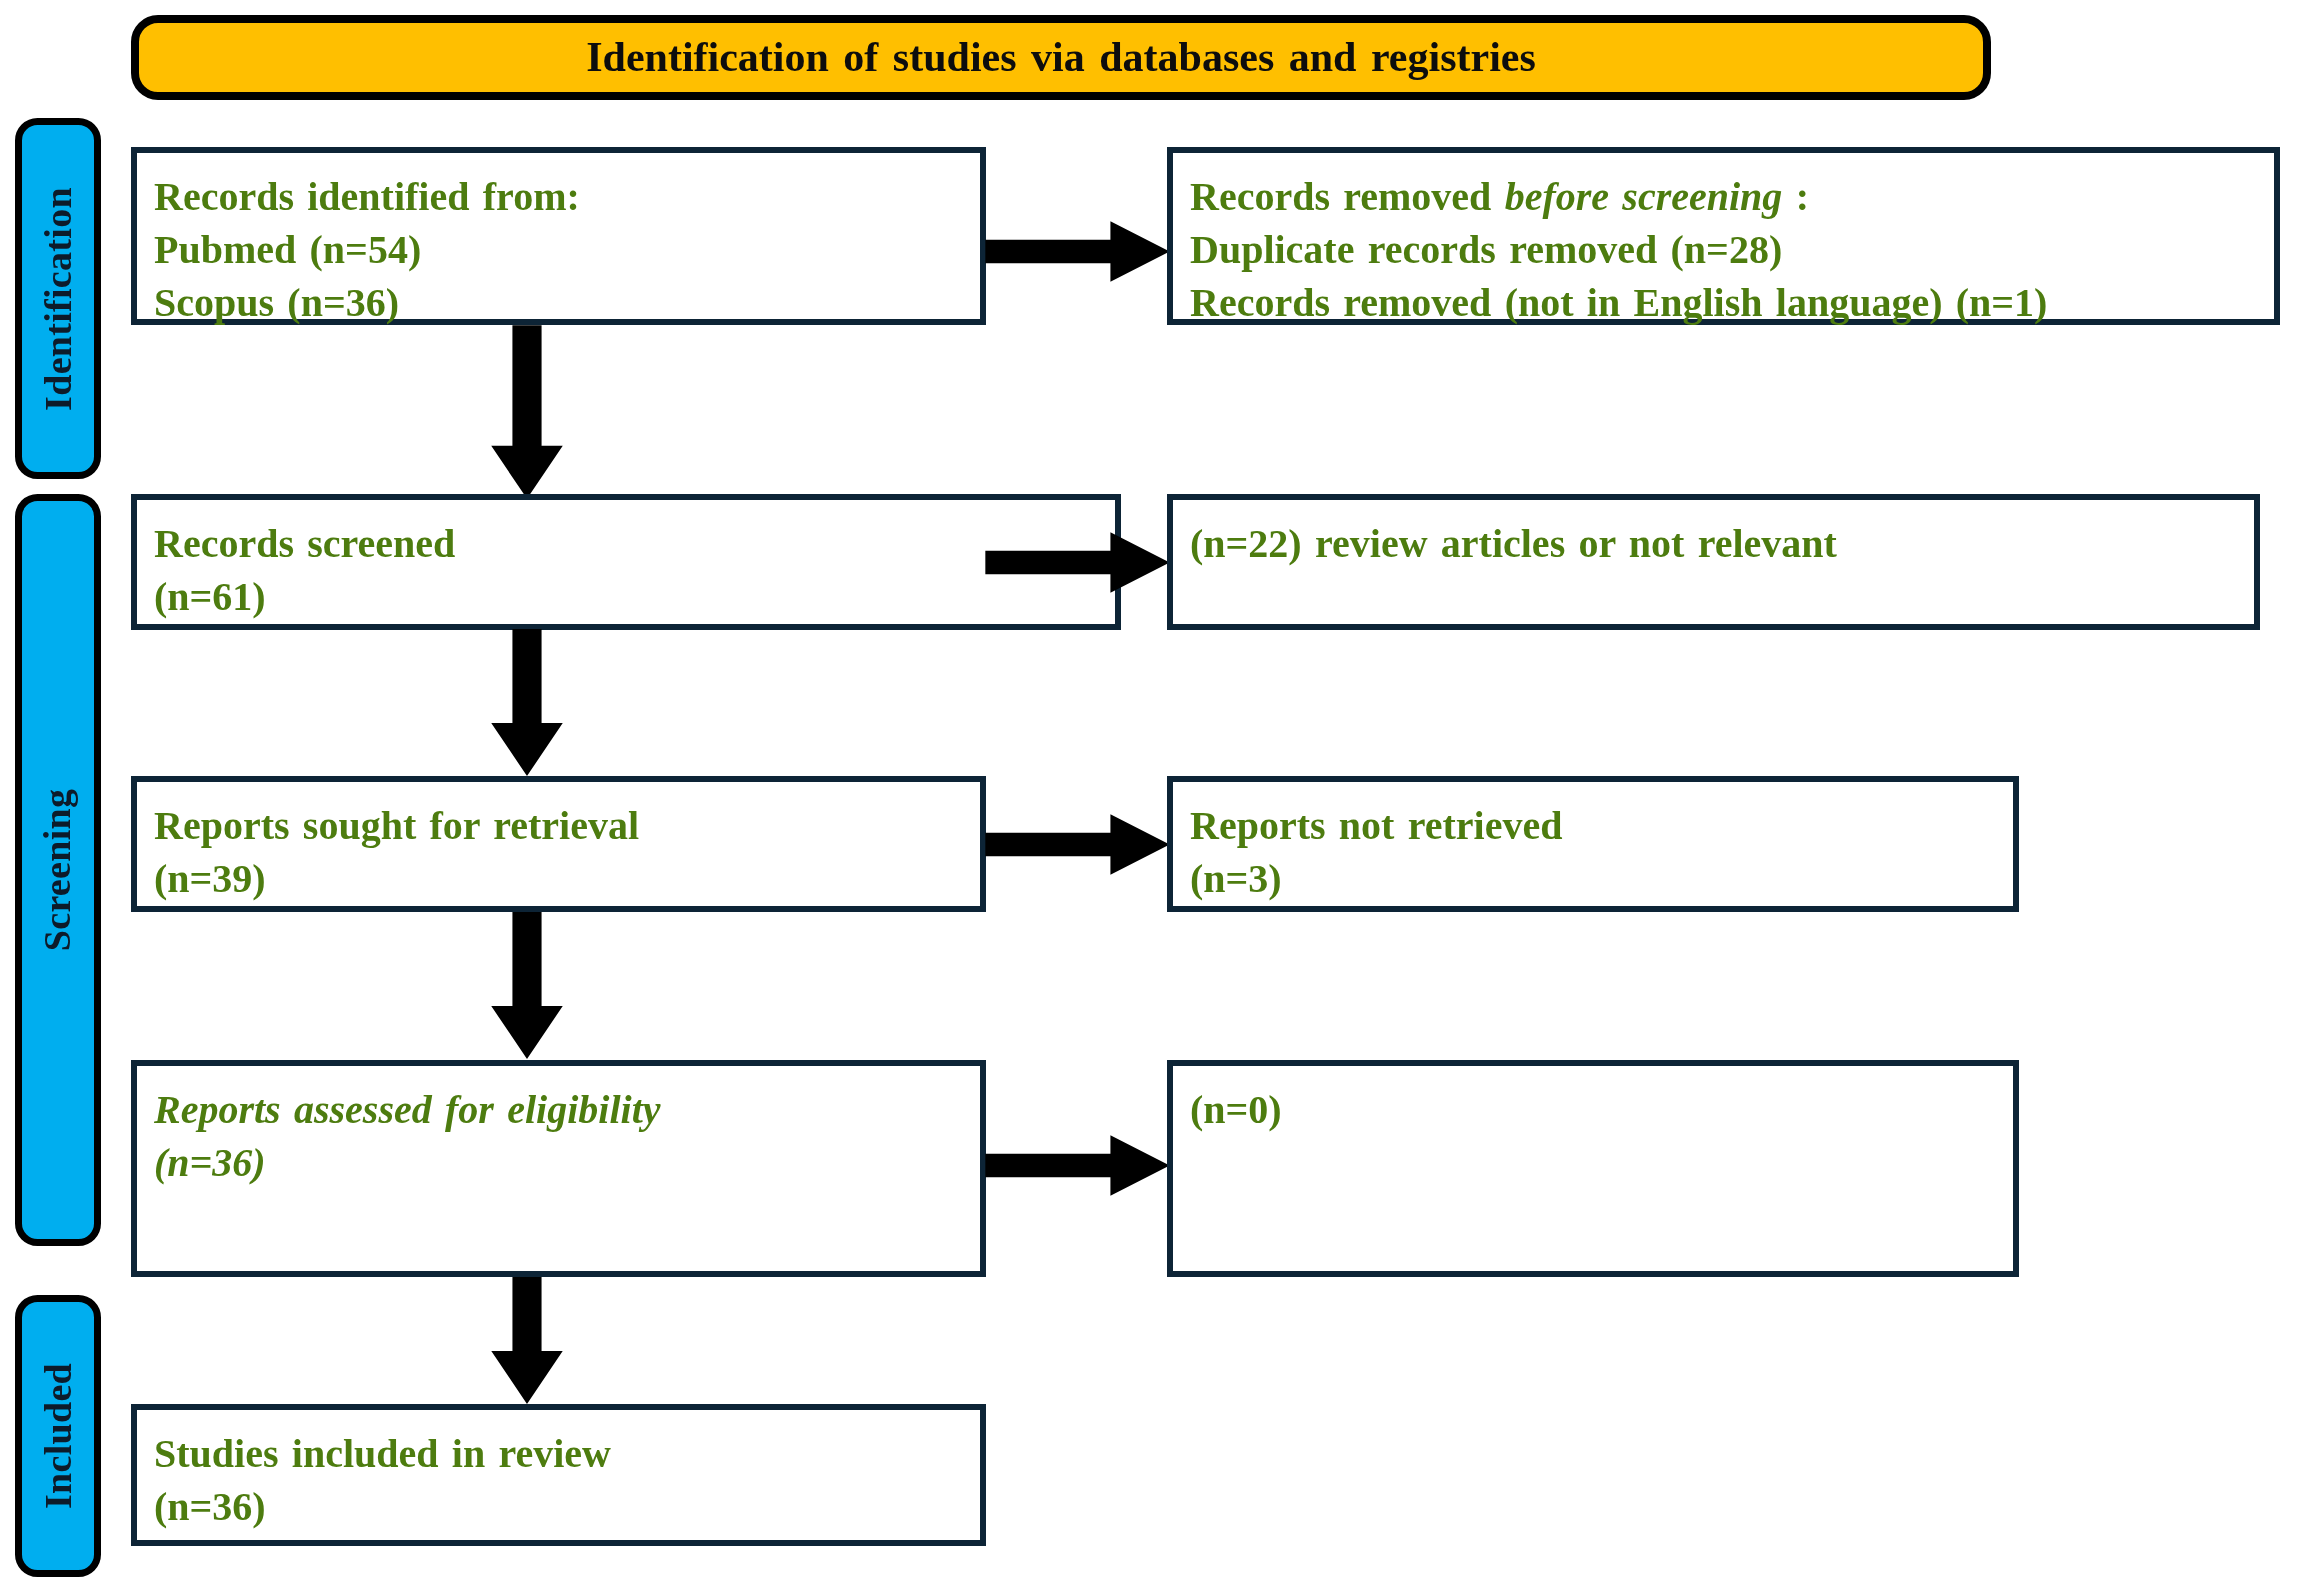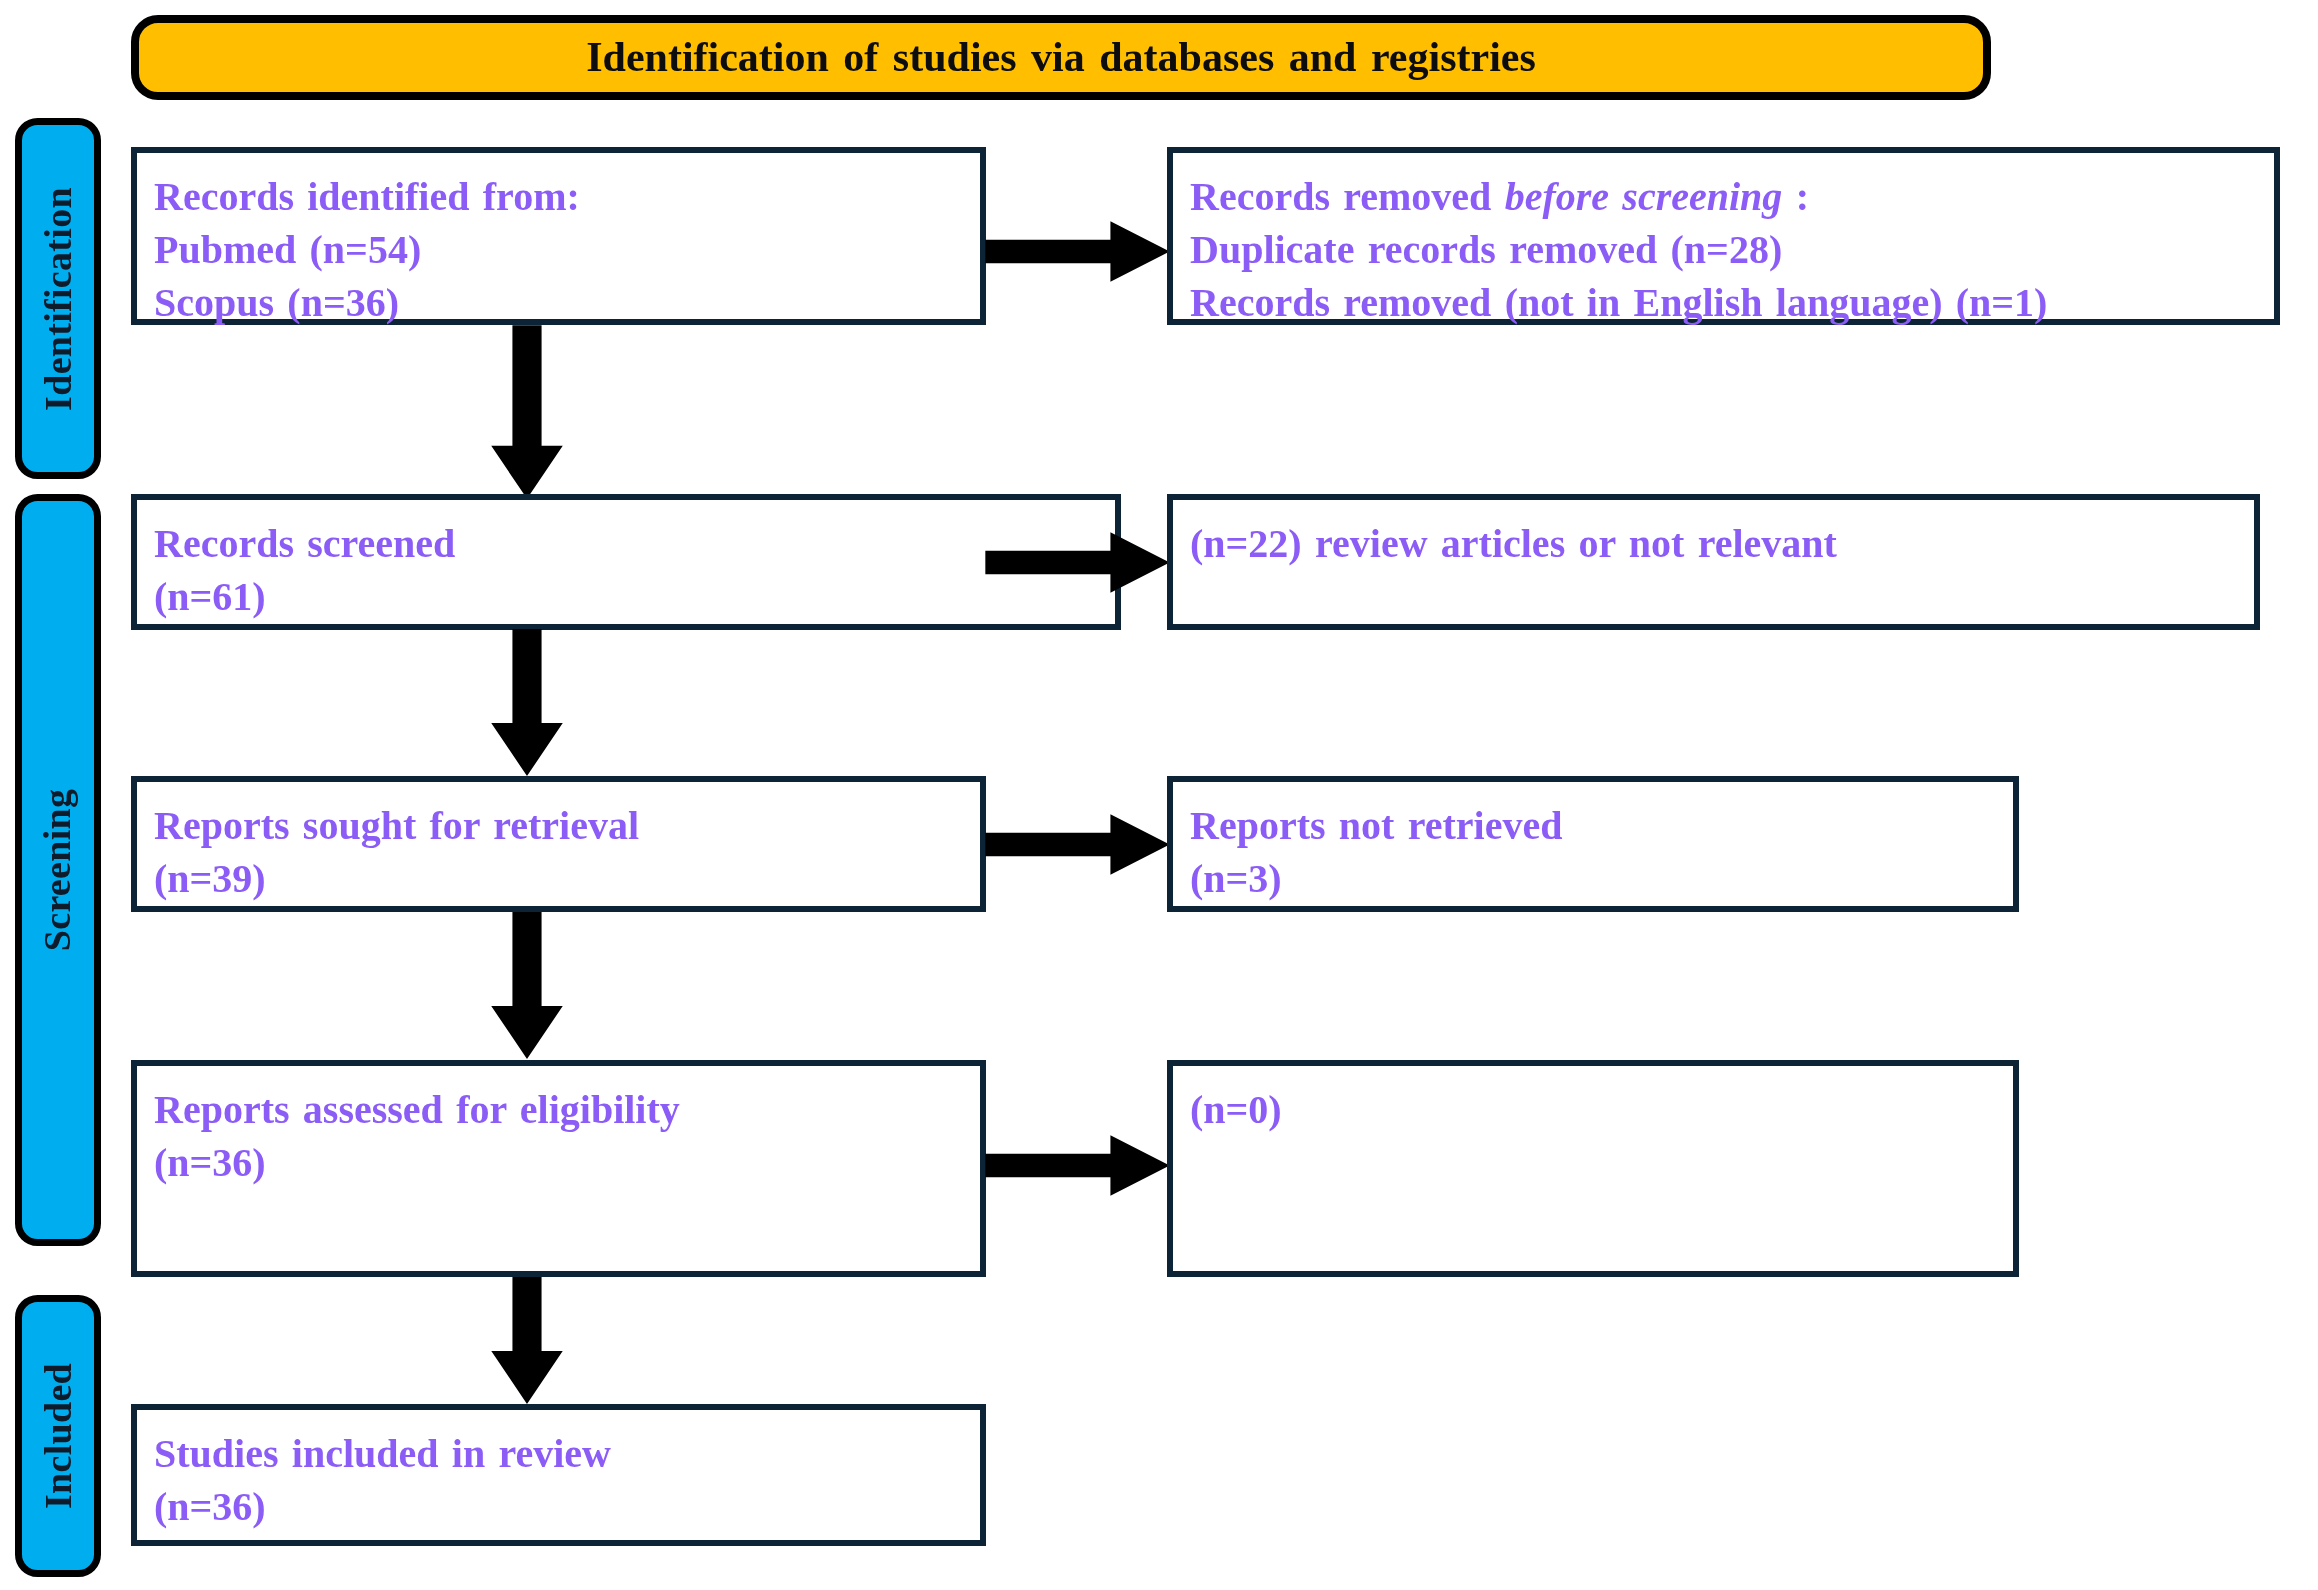--- a/index.html
+++ b/index.html
@@ -62,21 +62,21 @@
   .flow-box {
     position: absolute;
     background: #ffffff;
     border: 6.6px solid #0d2436;
     box-sizing: border-box;
     padding: 17px 0 0 17px;
   }
   .flow-box .line {
     font-size: 40px;
     font-weight: bold;
-    color: #8b5cf6;
+    color: #4d7c0f;
     line-height: 1.33;
     white-space: nowrap;
     word-spacing: 3.3px;
   }
   .flow-box .line .em {
     font-style: italic;
     font-weight: bold;
   }
 
   
@@ -168,21 +168,21 @@
     <div class="line">Reports  not retrieved</div>
     <div class="line"> (n=3)</div>
   </div>
 
   <div class="arrow" style="left:474px; top:912px; width:106px; height:147px;">
     <svg width="106" height="147" viewBox="0 0 160 222">
       <polygon points="58,0 102,0 102,142 134,142 80,222 26,142 58,142" fill="#000000"></polygon>
     </svg>
   </div>
 
-  <div class="flow-box" style="left:131px; top:1060px; width:855px; height:217px;">
+  <div class="flow-box" style="left:131px; top:1060px; width:855px; height:217px;font-style:italic;">
     <div class="line">Reports  assessed for eligibility</div>
     <div class="line">(n=36)</div>
   </div>
 
   <div class="arrow" style="left:985px; top:1126px; width:185px; height:79px;">
     <svg width="185" height="79" viewBox="0 0 280 120">
       <polygon points="0,42 190,42 190,14 280,60 190,106 190,78 0,78" fill="#000000"></polygon>
     </svg>
   </div>
 

